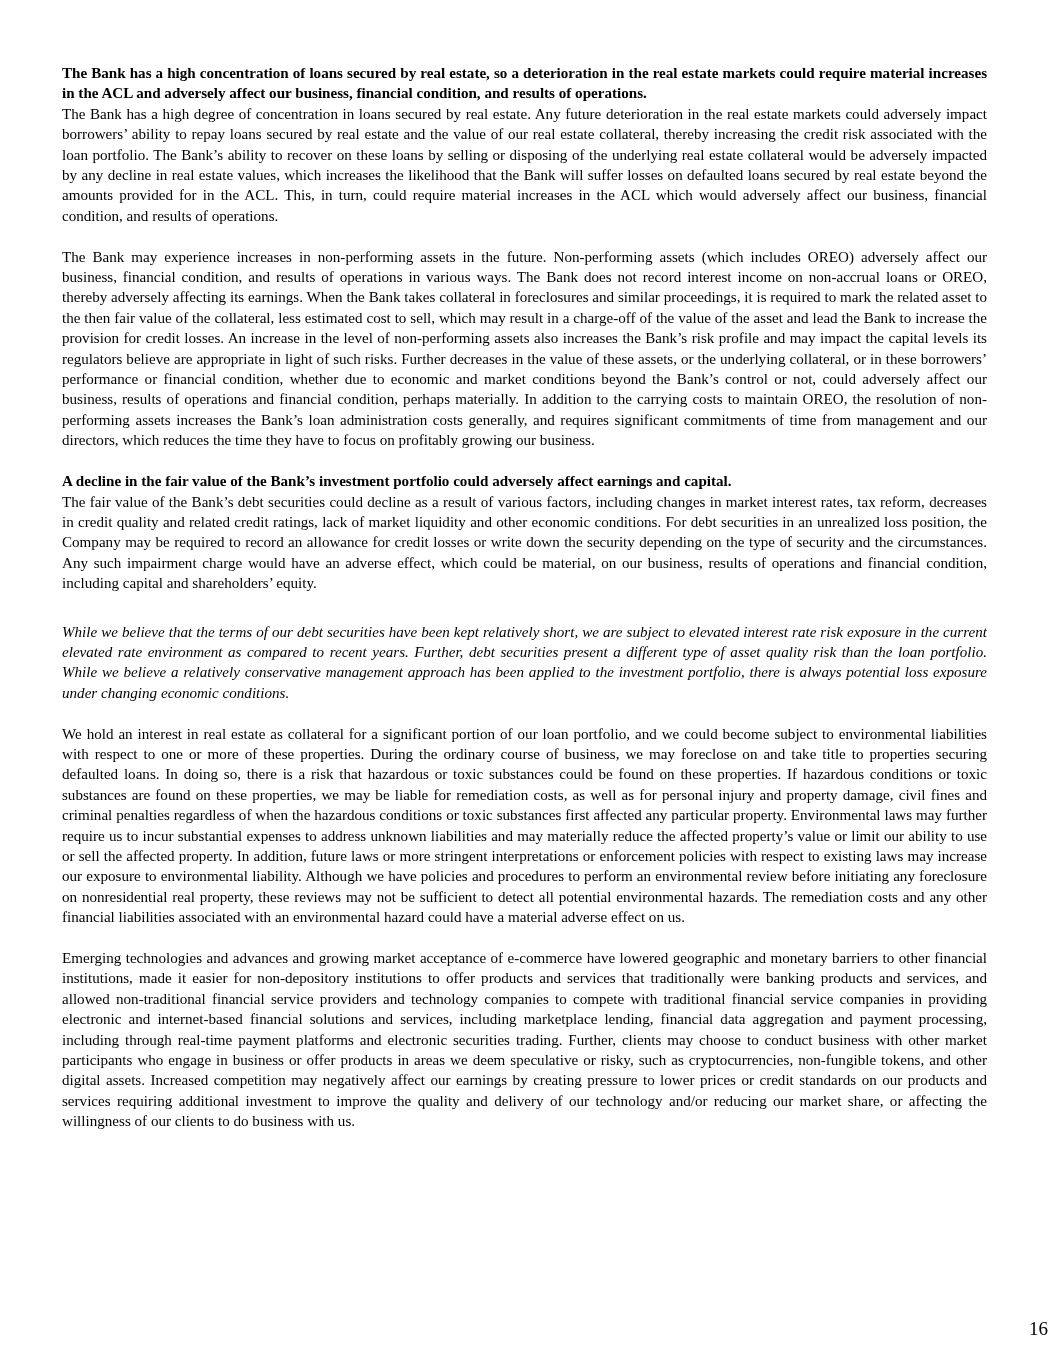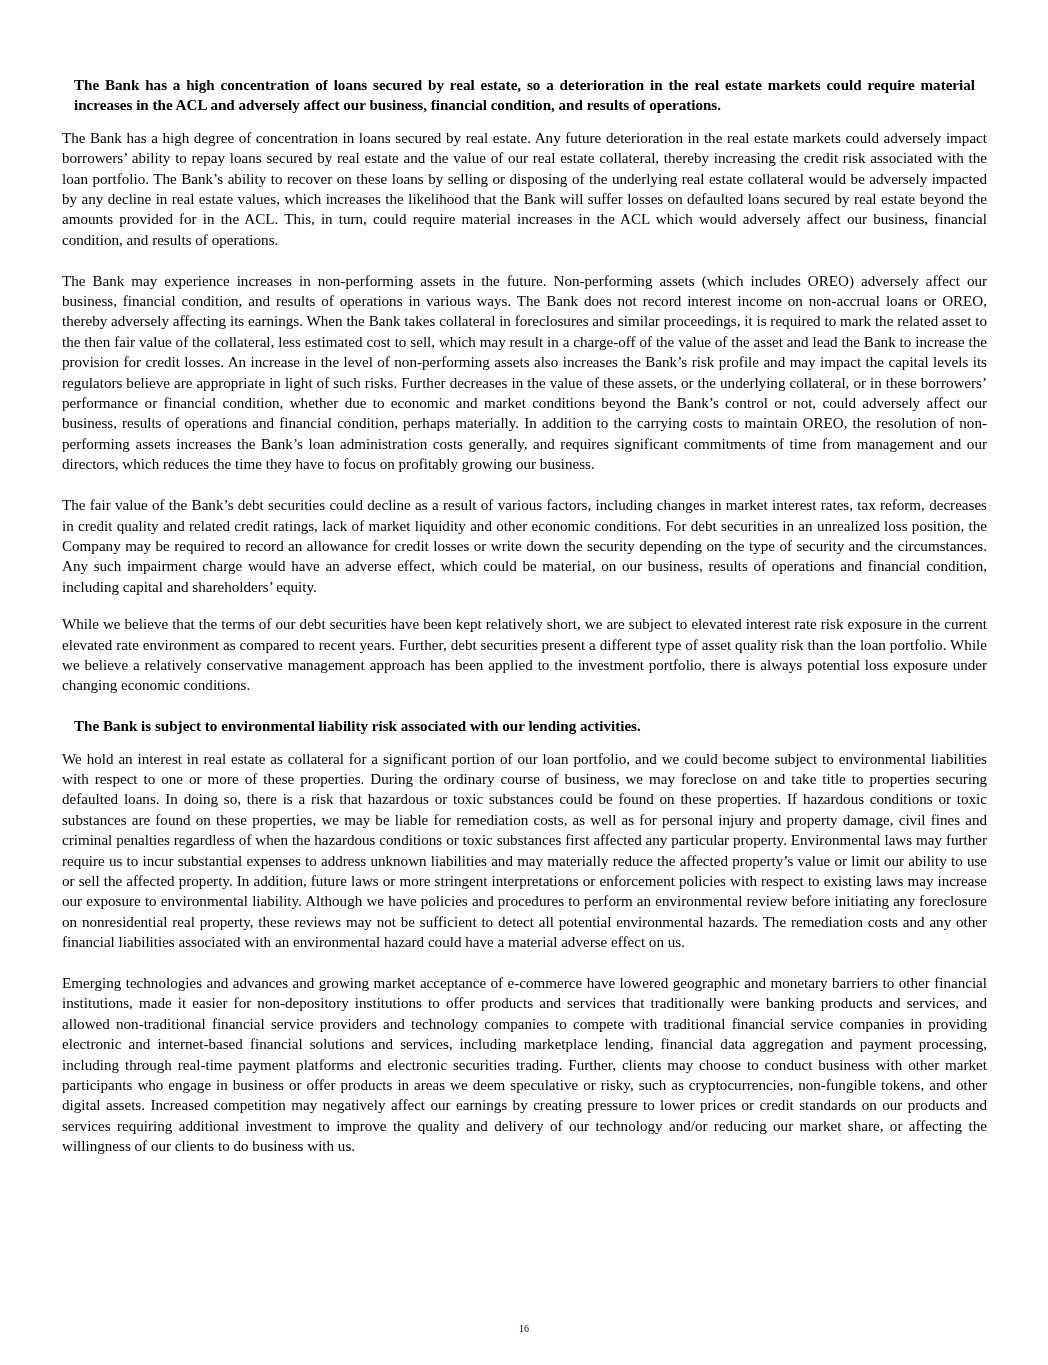--- a/index.html
+++ b/index.html
@@ -22,60 +22,61 @@
       width: 925px;
       font-size: 15.1px;
       line-height: 20.4px;
     }
     .section {
       margin: 0 0 20.4px 0;
     }
     .heading {
       font-weight: bold;
       text-align: justify;
-      margin: 12px;
+      margin: 0;
     }
     .para {
       text-align: justify;
       margin: 0;
     }
     .para + .para {
-      margin-top: 17px;
+      margin-top: 28px;
+      font-style: italic;
     }
     .page-number {
       position: absolute;
       left: 0;
       width: 1048px;
       top: 1319px;
-      text-align: center;
-      font-size: 10px;
+      text-align: right;
+      font-size: 19px;
       line-height: 20px;
     }
   </style>
 </head>
 <body>
 
 <div class="page">
 
   <div class="section">
     <p class="heading">The Bank has a high concentration of loans secured by real estate, so a deterioration in the real estate markets could require material increases in the ACL and adversely affect our business, financial condition, and results of operations.</p>
     <p class="para">The Bank has a high degree of concentration in loans secured by real estate.  Any future deterioration in the real estate markets could adversely impact borrowers’ ability to repay loans secured by real estate and the value of our real estate collateral, thereby increasing the credit risk associated with the loan portfolio.  The Bank’s ability to recover on these loans by selling or disposing of the underlying real estate collateral would be adversely impacted by any decline in real estate values, which increases the likelihood that the Bank will suffer losses on defaulted loans secured by real estate beyond the amounts provided for in the ACL.  This, in turn, could require material increases in the ACL which would adversely affect our business, financial condition, and results of operations.</p>
   </div>
 
   <div class="section">
     <p class="para">The Bank may experience increases in non-performing assets in the future.  Non-performing assets (which includes OREO) adversely affect our business, financial condition, and results of operations in various ways.  The Bank does not record interest income on non-accrual loans or OREO, thereby adversely affecting its earnings.  When the Bank takes collateral in foreclosures and similar proceedings, it is required to mark the related asset to the then fair value of the collateral, less estimated cost to sell, which may result in a charge-off of the value of the asset and lead the Bank to increase the provision for credit losses.  An increase in the level of non-performing assets also increases the Bank’s risk profile and may impact the capital levels its regulators believe are appropriate in light of such risks.  Further decreases in the value of these assets, or the underlying collateral, or in these borrowers’ performance or financial condition, whether due to economic and market conditions beyond the Bank’s control or not, could adversely affect our business, results of operations and financial condition, perhaps materially.  In addition to the carrying costs to maintain OREO, the resolution of non-performing assets increases the Bank’s loan administration costs generally, and requires significant commitments of time from management and our directors, which reduces the time they have to focus on profitably growing our business.</p>
   </div>
 
   <div class="section">
+    <p class="heading">A decline in the fair value of the Bank’s investment portfolio could adversely affect earnings and capital.</p>
     <p class="para">The fair value of the Bank’s debt securities could decline as a result of various factors, including changes in market interest rates, tax reform, decreases in credit quality and related credit ratings, lack of market liquidity and other economic conditions.  For debt securities in an unrealized loss position, the Company may be required to record an allowance for credit losses or write down the security depending on the type of security and the circumstances.  Any such impairment charge would have an adverse effect, which could be material, on our business,  results of operations and financial condition, including capital and shareholders’ equity.</p>
     <p class="para">While we believe that the terms of our debt securities have been kept relatively short, we are subject to elevated interest rate risk exposure in the current elevated rate environment as compared to recent years.  Further, debt securities present a different type of asset quality risk than the loan portfolio.   While we believe a relatively conservative management approach has been applied to the investment portfolio, there is always potential loss exposure under changing economic conditions.</p>
   </div>
 
   <div class="section">
-    <p class="heading">The Bank is subject to environmental liability risk associated with our lending activities.</p>
     <p class="para">We hold an interest in real estate as collateral for a significant portion of our loan portfolio, and we could become subject to environmental liabilities with respect to one or more of these properties. During the ordinary course of business, we may foreclose on and take title to properties securing defaulted loans. In doing so, there is a risk that hazardous or toxic substances could be found on these properties. If hazardous conditions or toxic substances are found on these properties, we may be liable for remediation costs, as well as for personal injury and property damage, civil fines and criminal penalties regardless of when the hazardous conditions or toxic substances first affected any particular property. Environmental laws may further require us to incur substantial expenses to address unknown liabilities and may materially reduce the affected property’s value or limit our ability to use or sell the affected property. In addition, future laws or more stringent interpretations or enforcement policies with respect to existing laws may increase our exposure to environmental liability. Although we have policies and procedures to perform an environmental review before initiating any foreclosure on nonresidential real property, these reviews may not be sufficient to detect all potential environmental hazards. The remediation costs and any other financial liabilities associated with an environmental hazard could have a material adverse effect on us.</p>
   </div>
 
   <div class="section">
     <p class="para">Emerging technologies and advances and growing market acceptance of e-commerce have lowered geographic and monetary barriers to other financial institutions, made it easier for non-depository institutions to offer products and services that traditionally were banking products and services, and allowed non-traditional financial service providers and technology companies to compete with traditional financial service companies in providing electronic and internet-based financial solutions and services, including marketplace lending, financial data aggregation and payment processing, including through real-time payment platforms and electronic securities trading. Further, clients may choose to conduct business with other market participants who engage in business or offer products in areas we deem speculative or risky, such as cryptocurrencies, non-fungible tokens, and other digital assets. Increased competition may negatively affect our earnings by creating pressure to lower prices or credit standards on our products and services requiring additional investment to improve the quality and delivery of our technology and/or reducing our market share, or affecting the willingness of our clients to do business with us.</p>
   </div>
 
 </div>
 
 <div class="page-number">16</div>

